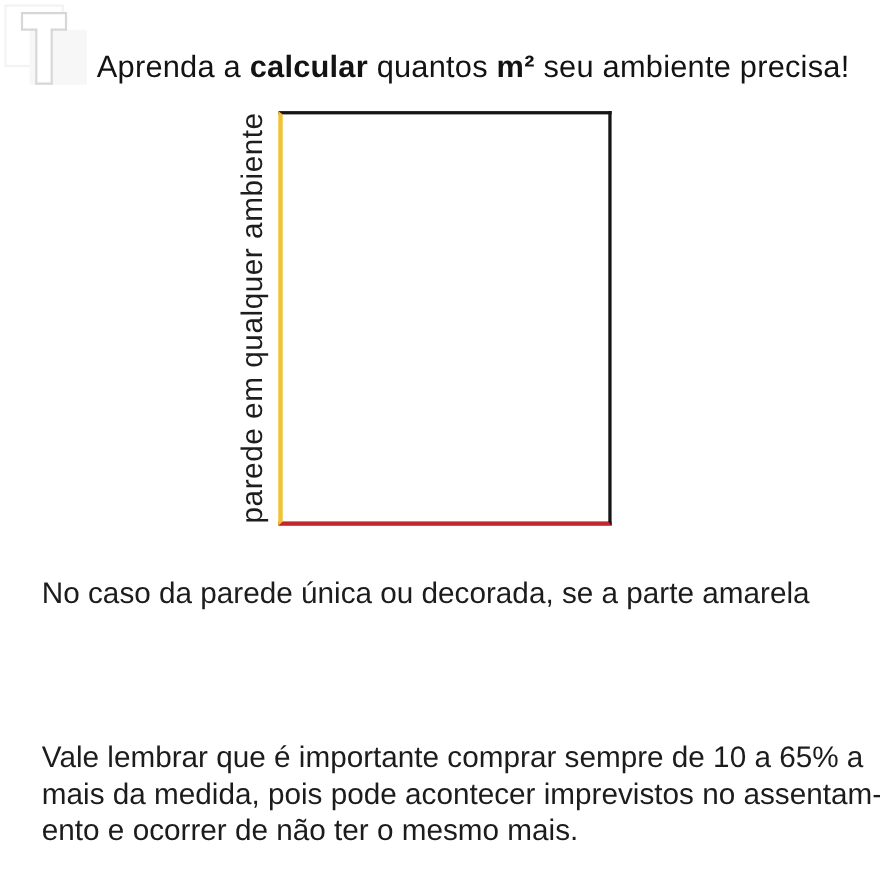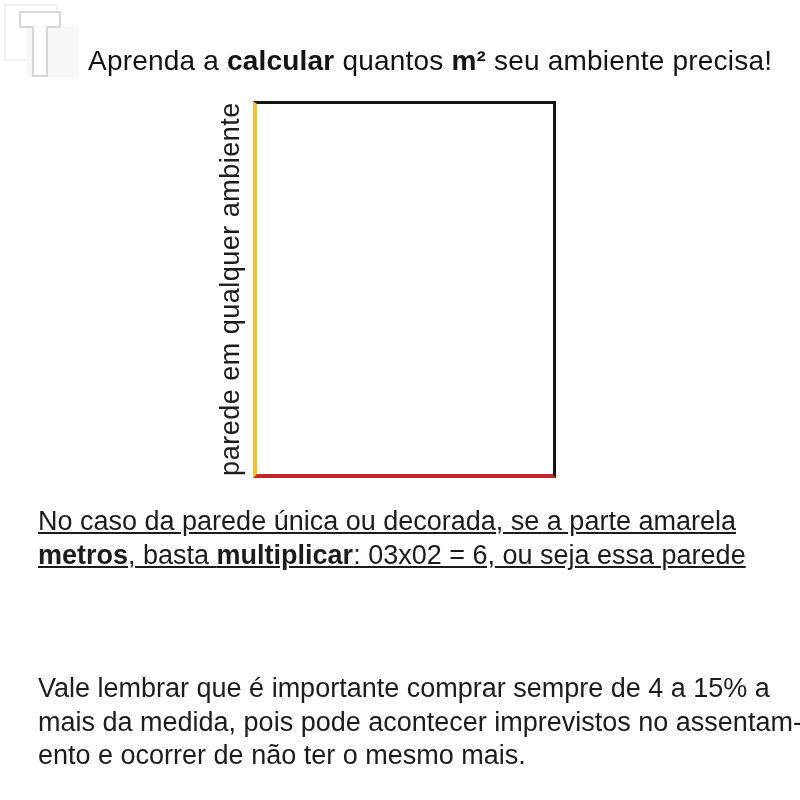--- a/index.html
+++ b/index.html
@@ -52,21 +52,21 @@
     white-space: nowrap;
     font-size: 27px; color: #1d1d1d; letter-spacing: 0.5px;
   }
 
   
   .para {
     position: absolute; left: 38px;
     font-size: 27px; line-height: 33.5px; color: #1c1c1c;
   }
   .para .line { white-space: nowrap; }
-  .para-1 { top: 505px; text-decoration: underline; }
+  .para-1 { top: 523px; }
   .para-2 { top: 672px; }
 </style>
 </head>
 <body>
 
 <div id="canvas">
 
   <div class="logo-wrap">
     <div class="logo-faint-square"></div>
     <div class="logo-tint-square"></div>
@@ -79,28 +79,25 @@
     <span>Aprenda a </span><span class="b">calcular</span><span> quantos </span><span class="b">m²</span><span> seu ambiente precisa!</span>
   </div>
 
   <div class="wall-rect"></div>
   <div class="wall-label">parede em qualquer ambiente</div>
 
   <div class="para para-1">
     <div class="line">
       <span>No caso da parede única ou decorada, se a parte amarela</span>
     </div>
-    <div class="line">
-      <span class="b">metros</span><span>, basta </span><span class="b">multiplicar</span><span>: 03x02 = 6, ou seja essa parede</span>
-    </div>
   </div>
 
   <div class="para para-2">
     <div class="line">
-      <span>Vale lembrar que é importante comprar sempre de 4 a 15% a</span>
+      <span>Vale lembrar que é importante comprar sempre de 10 a 65% a</span>
     </div>
     <div class="line">
       <span>mais da medida, pois pode acontecer imprevistos no assentam-</span>
     </div>
     <div class="line">
       <span>ento e ocorrer de não ter o mesmo mais.</span>
     </div>
   </div>
 
 </div>

